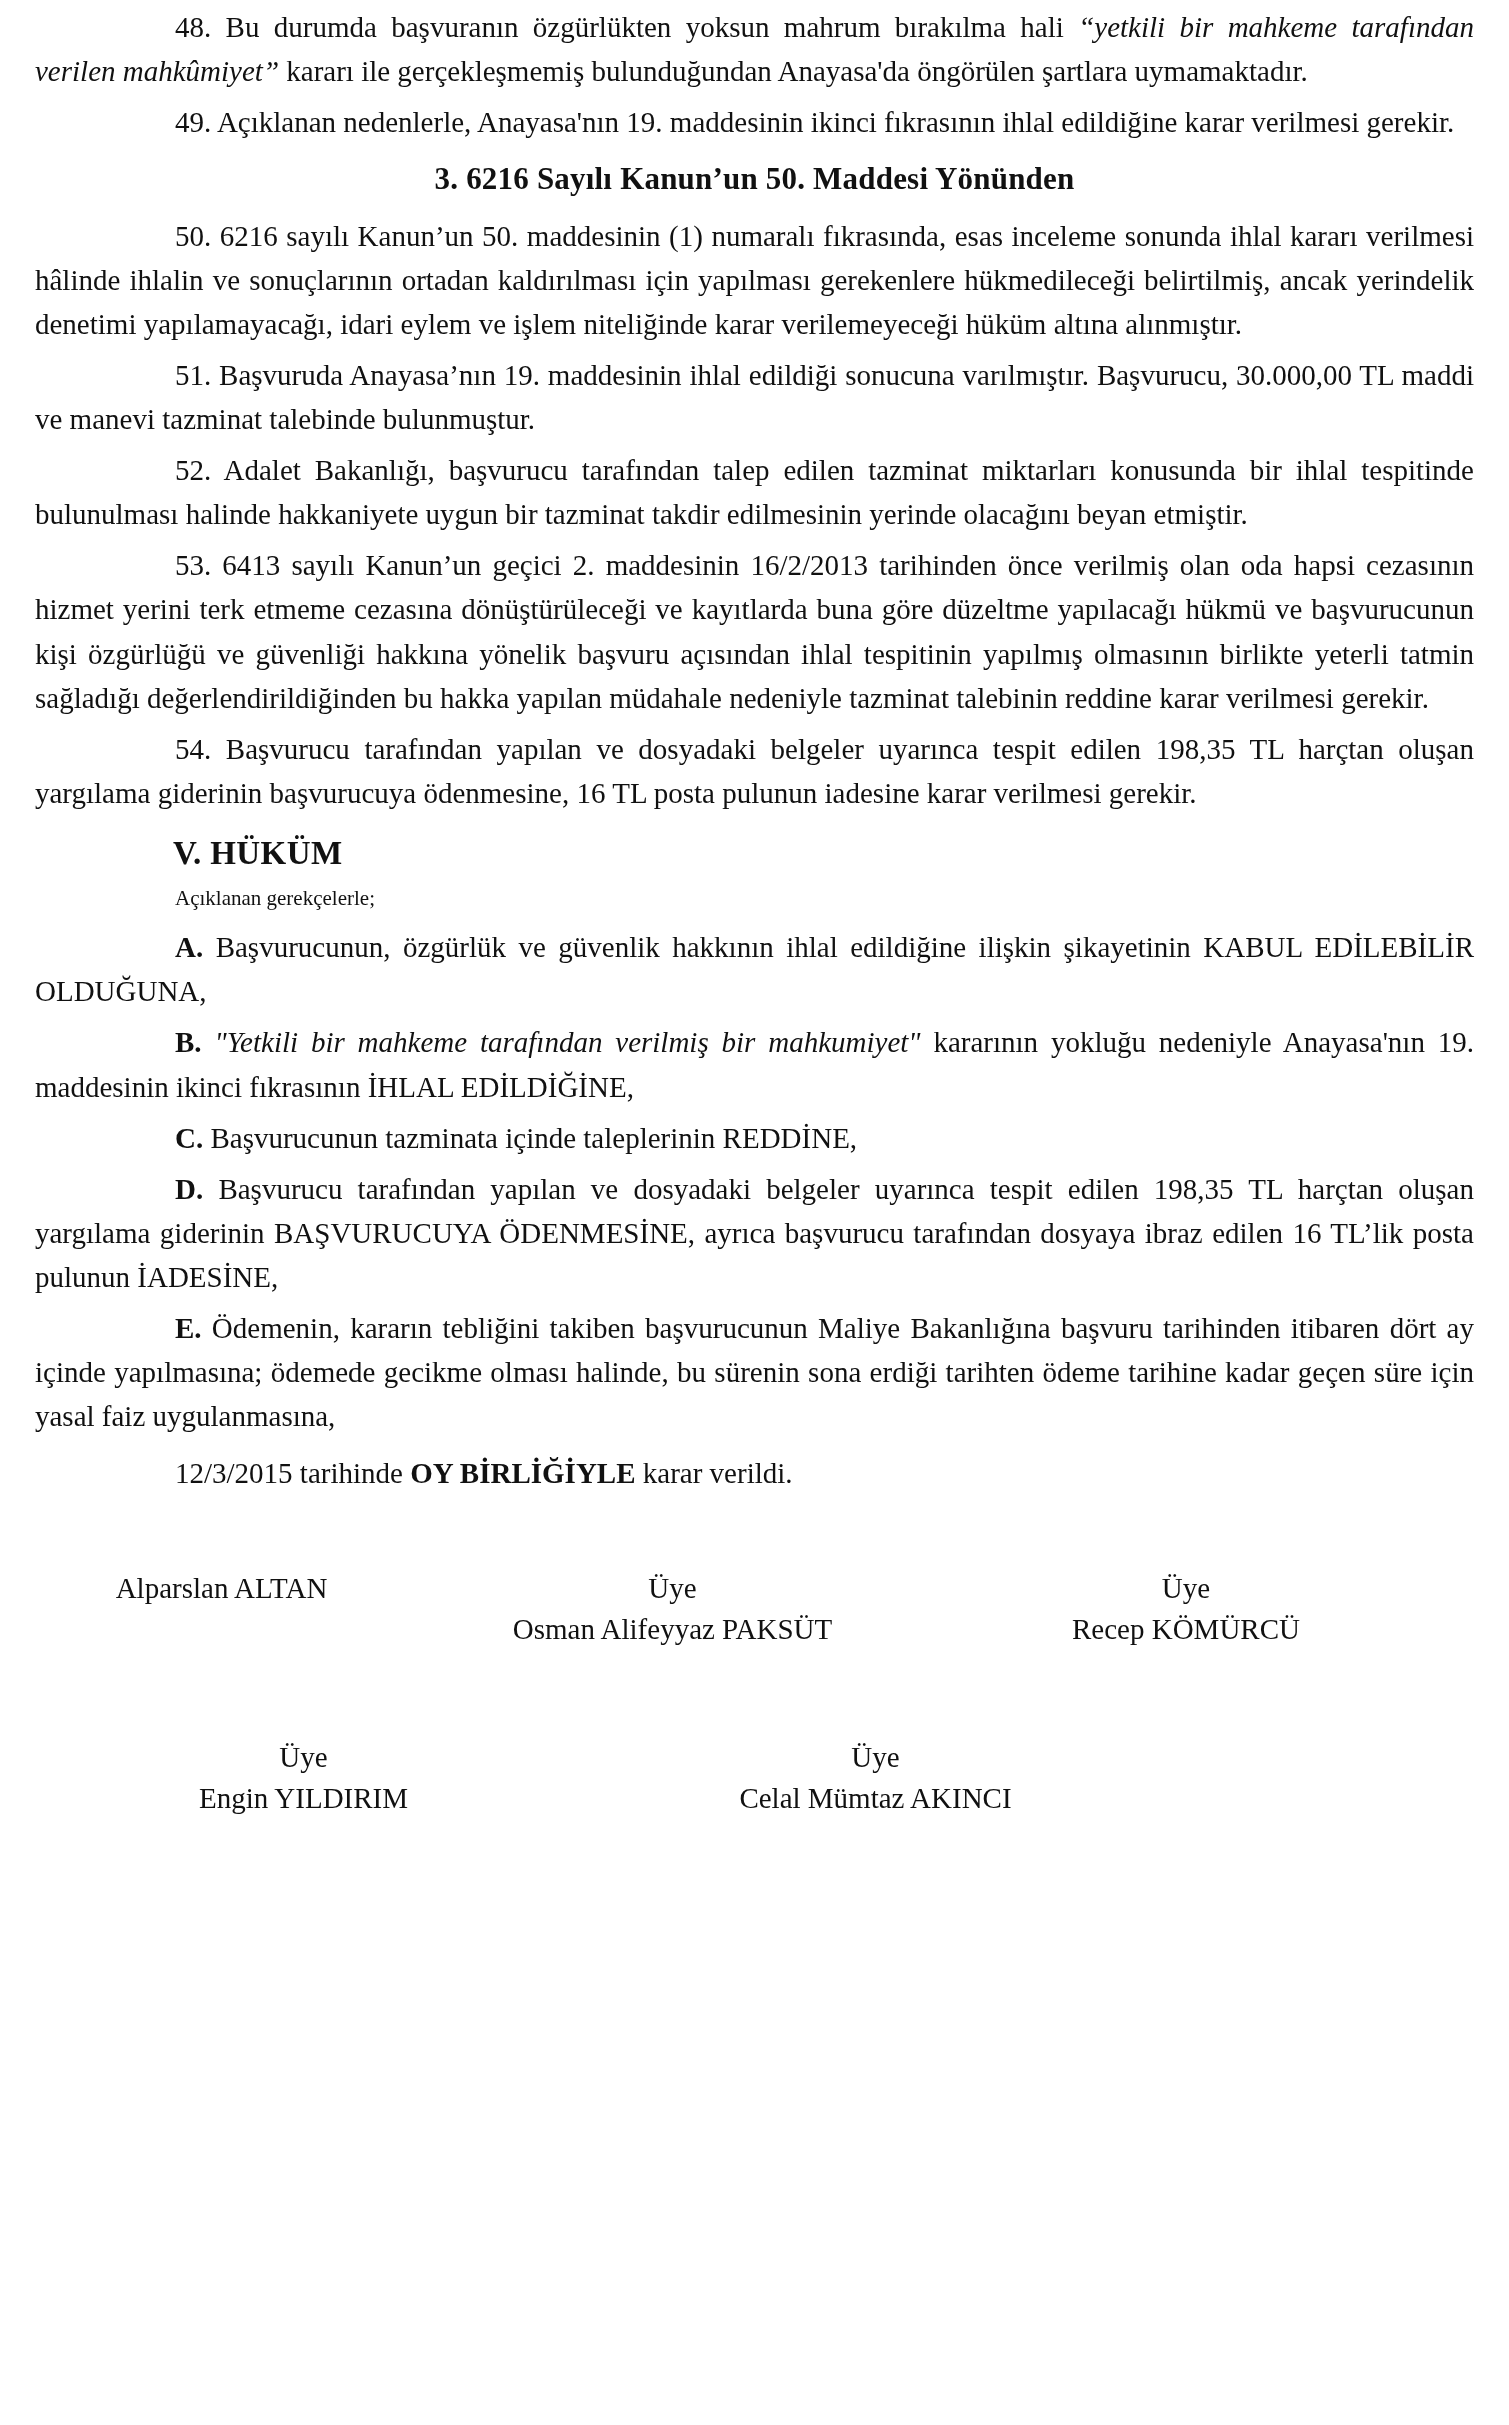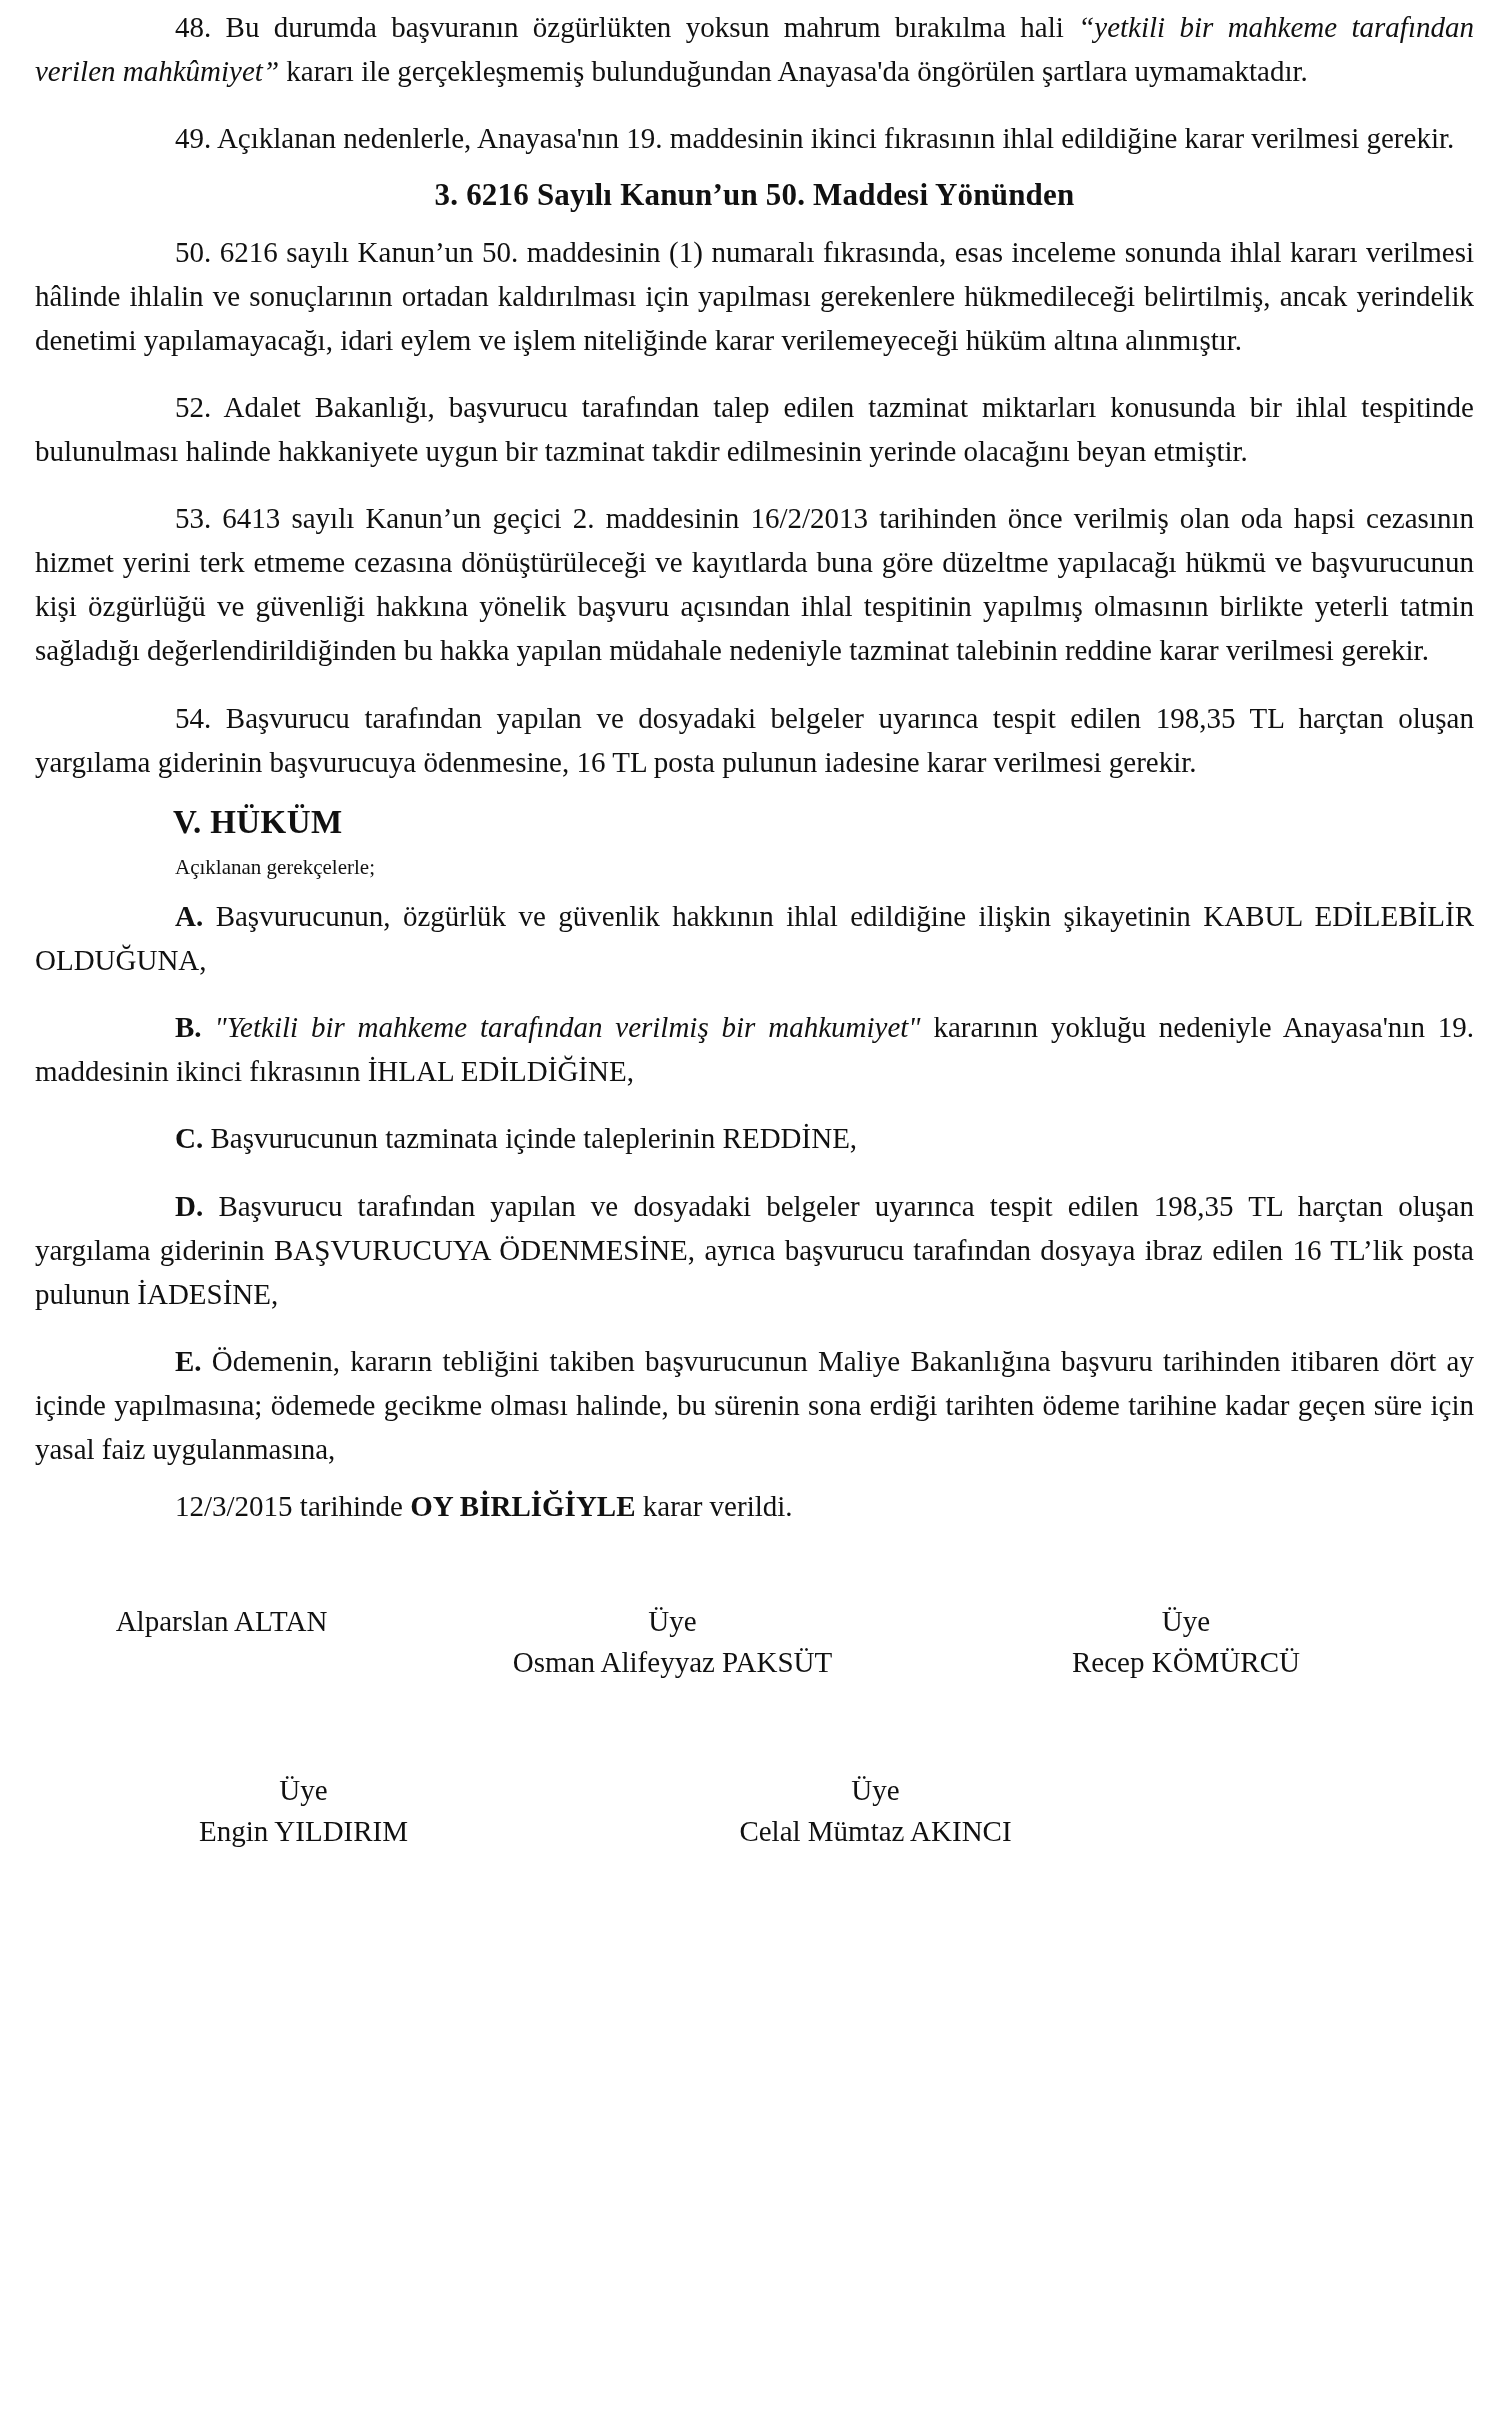--- a/index.html
+++ b/index.html
@@ -29,21 +29,21 @@
     margin: 0 0 0 0;
     text-align: justify;
     text-justify: inter-word;
     font-size: 29px;
     line-height: 1.52;
     text-indent: 140px;
     -webkit-hyphens: none;
     hyphens: none;
   }
   p.para + p.para {
-    margin-top: 23px;
+    margin-top: 7px;
   }
   .heading-center {
     text-align: center;
     font-weight: bold;
     font-size: 31px;
     line-height: 1.5;
     margin: 12.4px 0 11px 0;
     letter-spacing: 0.2px;
   }
   .heading-left {
@@ -111,20 +111,23 @@
     <p class="para">
       <span>49.   Açıklanan nedenlerle, Anayasa'nın 19. maddesinin ikinci fıkrasının ihlal edildiğine karar verilmesi gerekir.</span>
     </p>
 
     <div class="heading-center">3. 6216 Sayılı Kanun’un 50. Maddesi Yönünden</div>
 
     <p class="para">
       <span>50.   6216 sayılı Kanun’un 50. maddesinin (1) numaralı fıkrasında, esas inceleme sonunda ihlal kararı verilmesi hâlinde ihlalin ve sonuçlarının ortadan kaldırılması için yapılması gerekenlere hükmedileceği belirtilmiş, ancak yerindelik denetimi yapılamayacağı, idari eylem ve işlem niteliğinde karar verilemeyeceği hüküm altına alınmıştır.</span>
     </p>
 
+    <p class="para">
+      <span>51.   Başvuruda Anayasa’nın 19. maddesinin ihlal edildiği sonucuna varılmıştır. Başvurucu, 30.000,00 TL maddi ve manevi tazminat talebinde bulunmuştur.</span>
+    </p>
 
     <p class="para">
       <span>52.   Adalet Bakanlığı, başvurucu tarafından talep edilen tazminat miktarları konusunda bir ihlal tespitinde bulunulması halinde hakkaniyete uygun bir tazminat takdir edilmesinin yerinde olacağını beyan etmiştir.</span>
     </p>
 
     <p class="para">
       <span>53.   6413 sayılı Kanun’un geçici 2. maddesinin 16/2/2013 tarihinden önce verilmiş olan oda hapsi cezasının hizmet yerini terk etmeme cezasına dönüştürüleceği ve kayıtlarda buna göre düzeltme yapılacağı hükmü ve başvurucunun kişi özgürlüğü ve güvenliği hakkına yönelik başvuru açısından ihlal tespitinin yapılmış olmasının birlikte yeterli tatmin sağladığı değerlendirildiğinden bu hakka yapılan müdahale nedeniyle tazminat talebinin reddine karar verilmesi gerekir.</span>
     </p>
 
     <p class="para">

